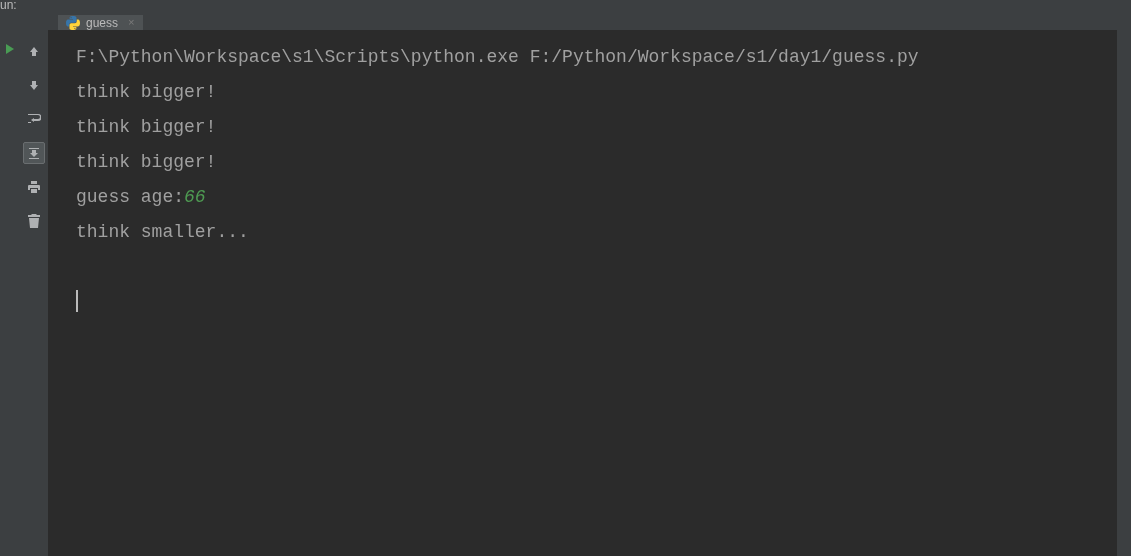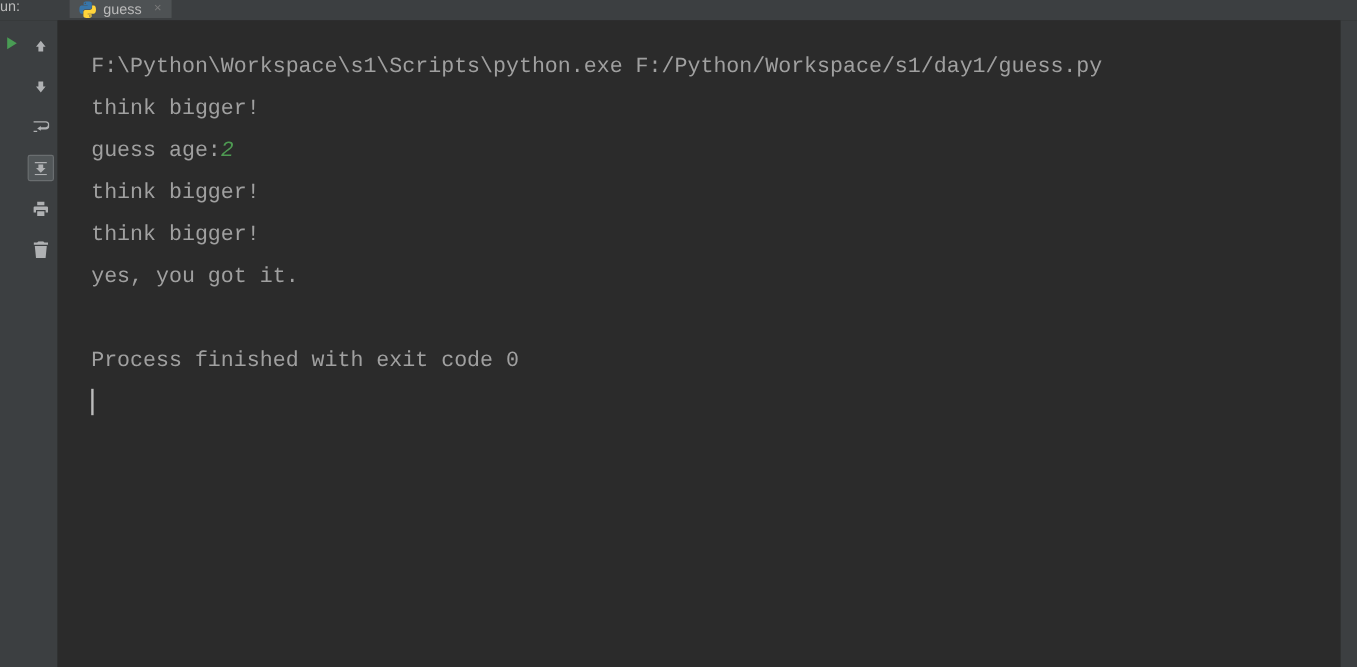--- a/index.html
+++ b/index.html
@@ -10,23 +10,24 @@
     body {
       background: #2b2b2b;
       font-family: "Consolas", "Courier New", monospace;
       width: 1131px;
       height: 556px;
       overflow: hidden;
       display: flex;
       flex-direction: column;
     }
     .tab-bar {
-      height: 17px;
-      background: #3c3f41;
-      display: flex;
+      height: 30px;
+      background: #3c3f41;
+      display: flex;
+      align-items: flex-end;
       padding-left: 0;
       position: relative;
     }
     .run-label {
       color: #bbbbbb;
       font-size: 12px;
       font-family: sans-serif;
       position: absolute;
       left: 0;
       top: -2px;
@@ -100,21 +101,21 @@
     .toolbar-btn.active {
       background: #515658;
       border: 1px solid #6a6e70;
     }
     .toolbar-btn svg {
       fill: #afb1b3;
     }
     .console {
       flex: 1;
       background: #2b2b2b;
-      padding: 22px 0 0 28px;
+      padding: 10px 0 0 28px;
       font-size: 18px;
       line-height: 35px;
       color: #a0a0a0;
       position: relative;
     }
     .console-line {
       white-space: pre;
       color: #a0a0a0;
       font-family: "Consolas", "Courier New", monospace;
     }
@@ -193,23 +194,22 @@
     <div class="toolbar-btn">
       <svg width="12" height="14" viewBox="0 0 12 14">
           <path d="M4 0h4l1 1h3v2H0V1h3l1-1zM1 4h10l-1 10H2L1 4z"></path>
         </svg>
     </div>
   </div>
 
   <div class="console">
     <div class="console-line">F:\Python\Workspace\s1\Scripts\python.exe F:/Python/Workspace/s1/day1/guess.py</div>
     <div class="console-line">think bigger!</div>
-    <div class="console-line"><span>guess age:</span><span class="user-input">2</span></div>
     <div class="console-line">think bigger!</div>
     <div class="console-line">think bigger!</div>
-    <div class="console-line">yes, you got it.</div>
+    <div class="console-line"><span>guess age:</span><span class="user-input">66</span></div>
+    <div class="console-line">think smaller...</div>
     <div class="blank-line"></div>
-    <div class="console-line">Process finished with exit code 0</div>
     <div class="console-line"><span class="caret"></span></div>
   </div>
 
   <div class="right-scroll"></div>
 </div>
 
 </body></html>

